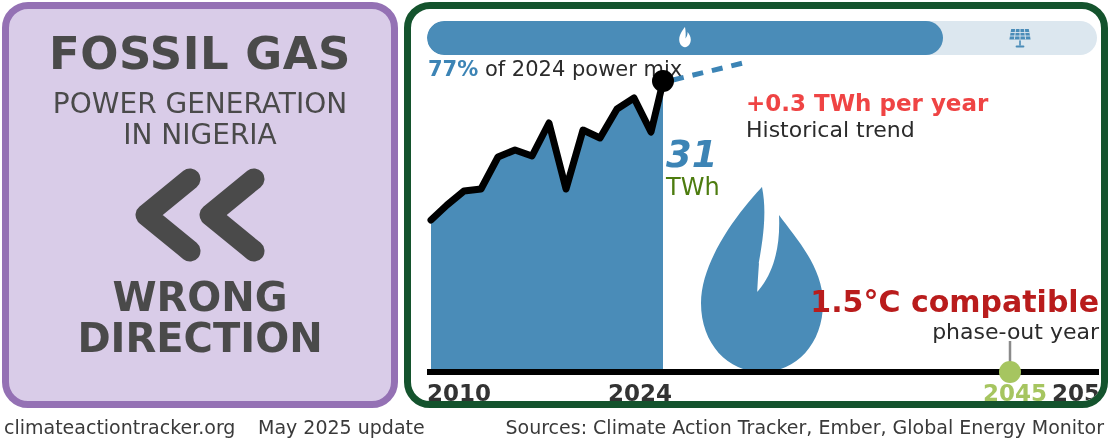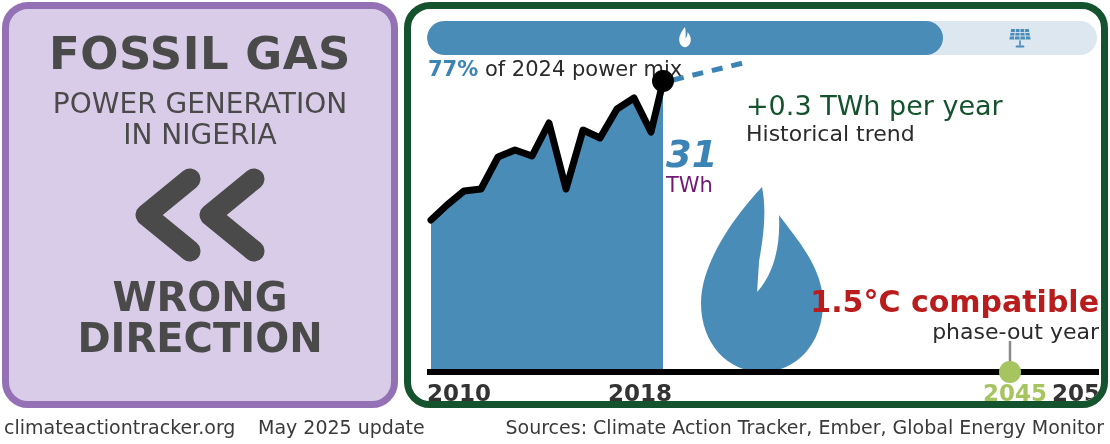--- a/index.html
+++ b/index.html
@@ -144,23 +144,23 @@
   }
 
   
   .ann-trend {
     position: absolute;
     left: 335px;
     top: 82px;
     white-space: nowrap;
   }
   .ann-trend .l1 {
-    font-size: 27px;
-    font-weight: normal;
-    color: #14532d;
+    font-size: 23px;
+    font-weight: bold;
+    color: #ef4444;
     line-height: 1.12;
   }
   .ann-trend .l2 {
     font-size: 22px;
     color: #2B2B2B;
     line-height: 1.14;
   }
   .value-block {
     position: absolute;
     left: 255px;
@@ -168,22 +168,22 @@
     white-space: nowrap;
   }
   .value-block .num {
     font-size: 37px;
     font-weight: bold;
     color: #3C84B5;
     line-height: 0.96;
     font-style: italic;
   }
   .value-block .unit {
-    font-size: 21px;
-    color: #701a75;
+    font-size: 24px;
+    color: #4d7c0f;
     line-height: 1.18;
   }
   .ann-phaseout {
     position: absolute;
     right: 16px;
     top: 276px;
     text-align: right;
     white-space: nowrap;
   }
   .ann-phaseout .l1 {
@@ -329,21 +329,21 @@
         <div class="num">31</div>
         <div class="unit">TWh</div>
       </div>
 
       <div class="ann-phaseout">
         <div class="l1">1.5°C compatible</div>
         <div class="l2">phase-out year</div>
       </div>
 
       <div class="x-tick start">2010</div>
-      <div class="x-tick mid">2018</div>
+      <div class="x-tick mid">2024</div>
       <div class="x-tick phase">2045</div>
       <div class="x-tick end">2050</div>
 
     </div>
   </div>
 
   <div class="footer">
     <span class="site">climateactiontracker.org</span>
     <span class="upd">May 2025 update</span>
     <span class="src">Sources: Climate Action Tracker, Ember, Global Energy Monitor</span>

